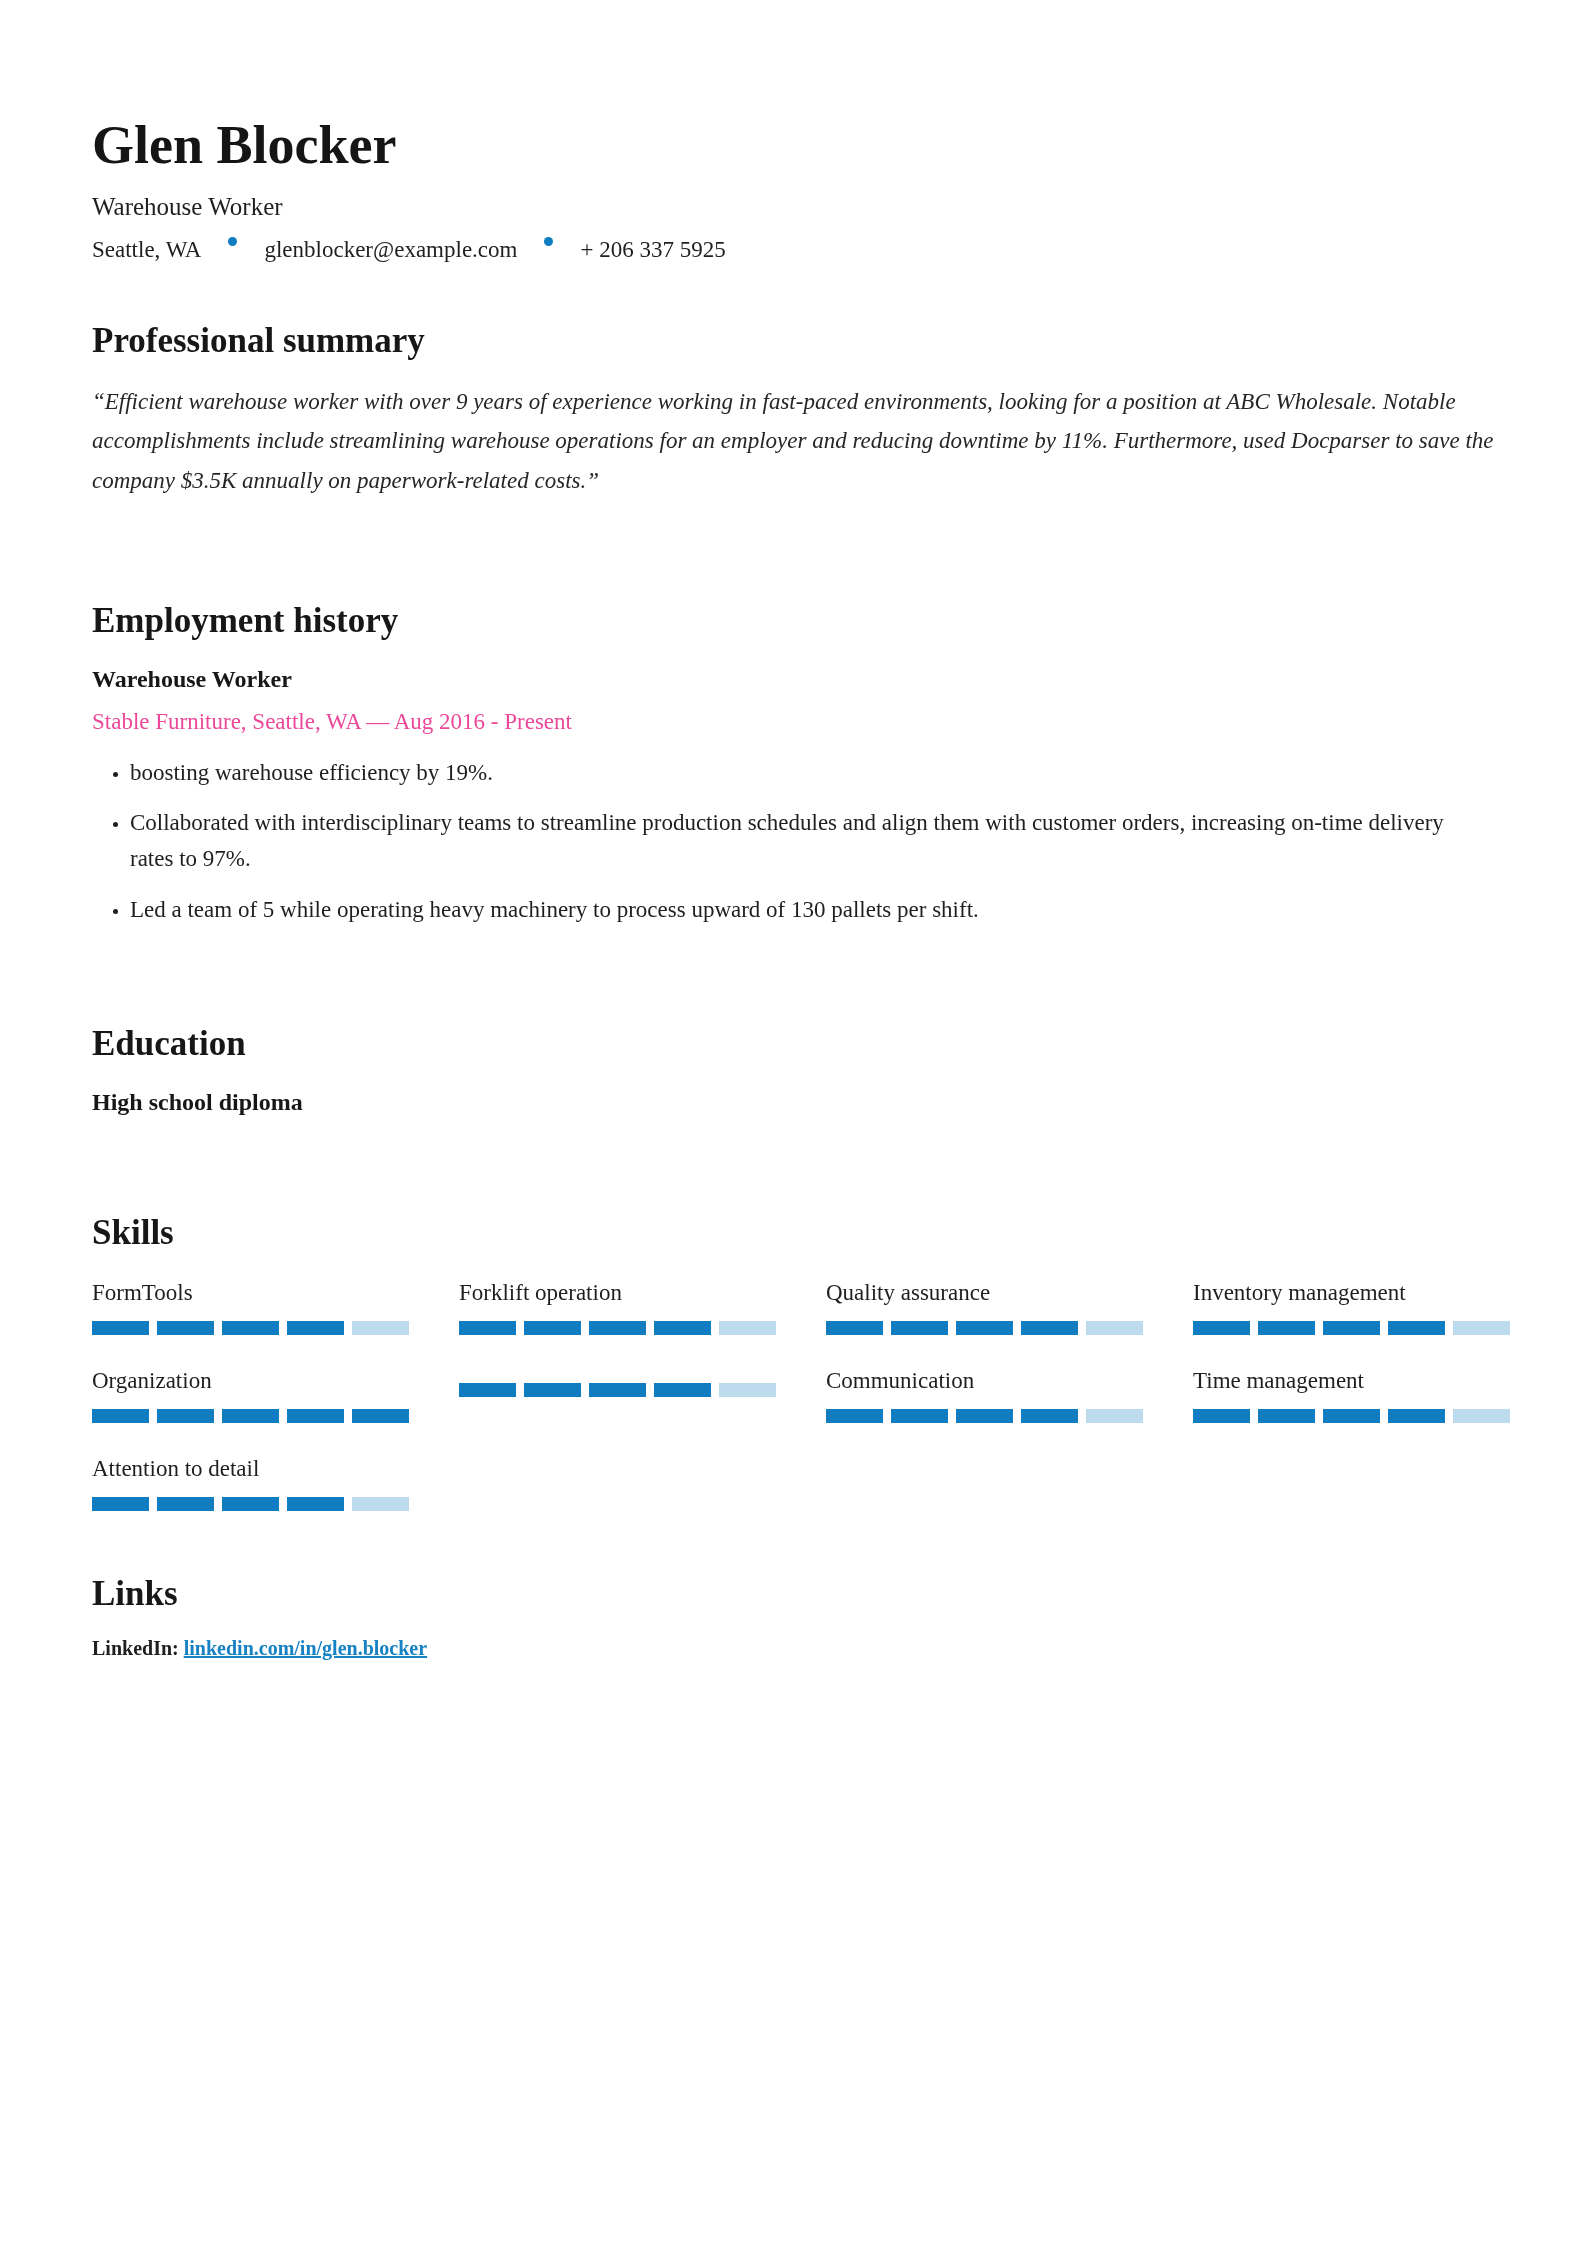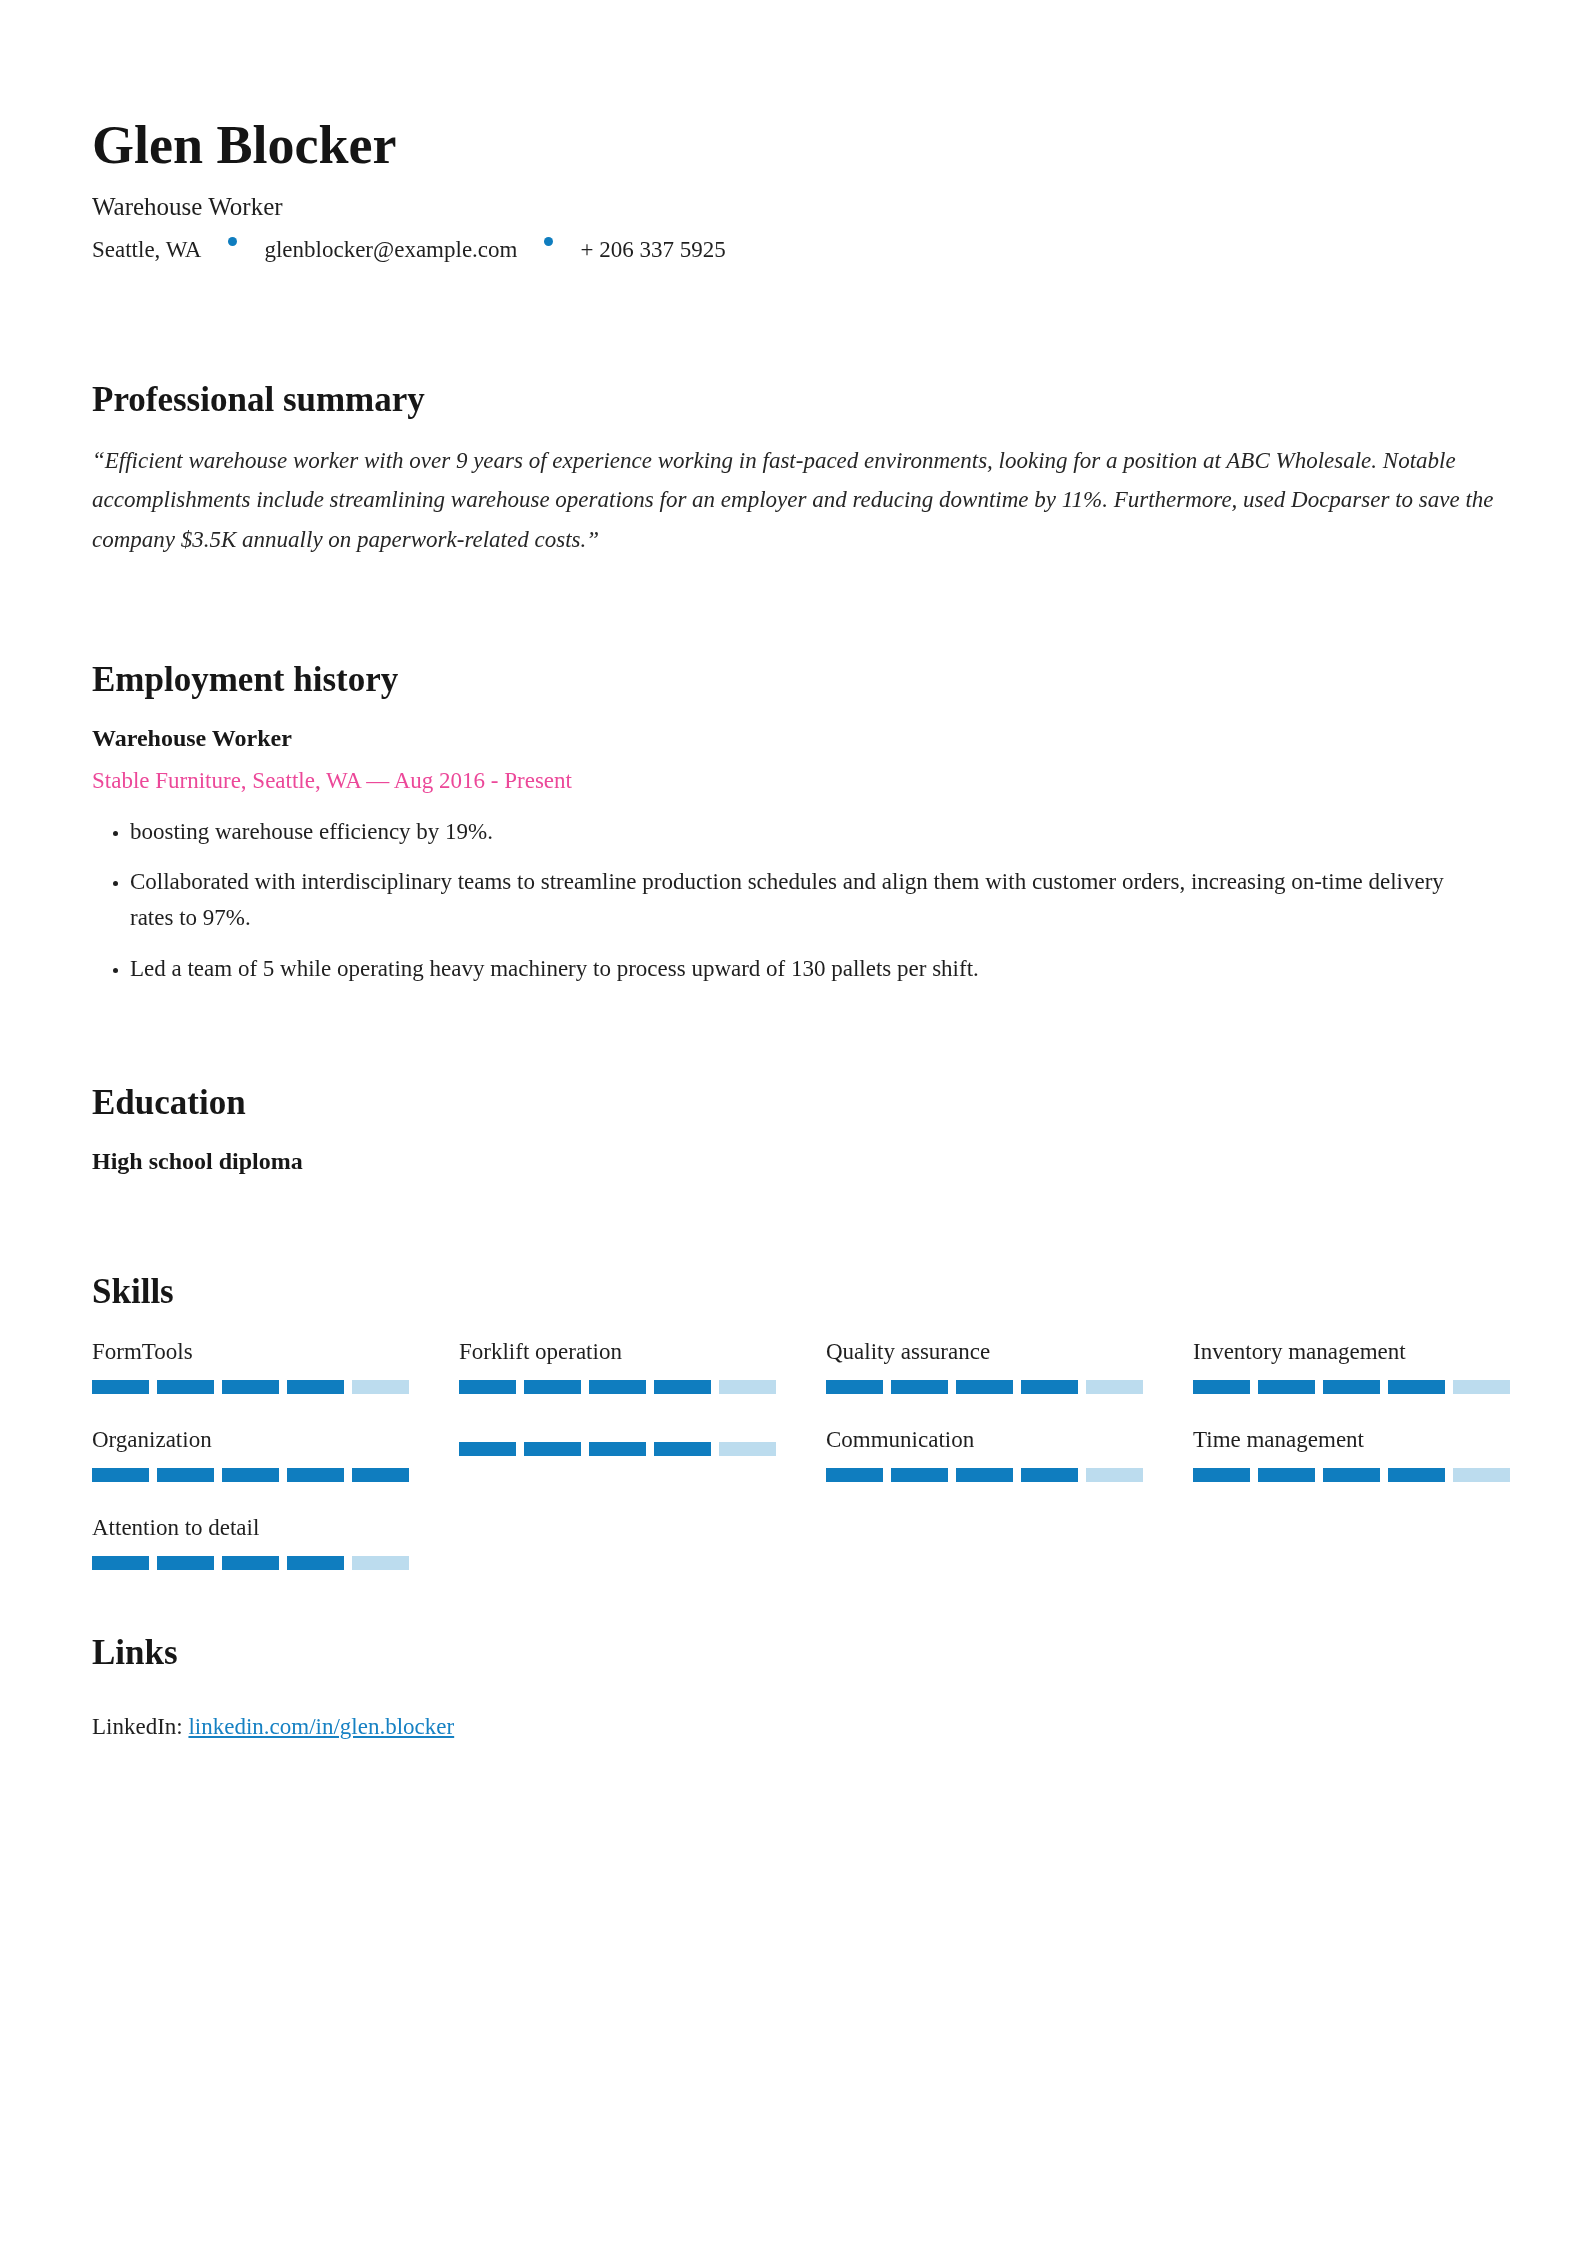--- a/index.html
+++ b/index.html
@@ -26,21 +26,21 @@
   }
 
   .section-heading {
     font-size: 35px;
     font-weight: 700;
     color: #171717;
     line-height: 1.2;
     margin: 0;
   }
   .mt-contact   { margin-top: 100px; }
-  .mt-summary   { margin-top: 116px; }
+  .mt-summary   { margin-top: 57px; }
   .mt-employ    { margin-top: 100px; }
   .mt-edu       { margin-top: 96px; }
   .mt-skills    { margin-top: 96px; }
   .mt-links     { margin-top: 62px; }
 
   .contact-line {
     margin-top: 16px;
     font-size: 23px;
     display: flex;
   }
@@ -100,22 +100,23 @@
   }
   .skill-bar {
     margin-top: 15px;
     display: flex;
     gap: 8px;
     height: 14px;
   }
   .skill-seg { flex: 1 1 0; }
 
   .link-line {
-    margin-top: 40px;
-    font-size: 23px;
+    margin-top: 22px;
+    font-size: 20px;
+    font-weight: bold;
   }
   .link-line a { text-decoration: underline; }
 </style>
 </head>
 <body>
 
 <div class="page">
 
   <h1 class="name">Glen Blocker</h1>
   <div class="job-title">Warehouse Worker</div>

